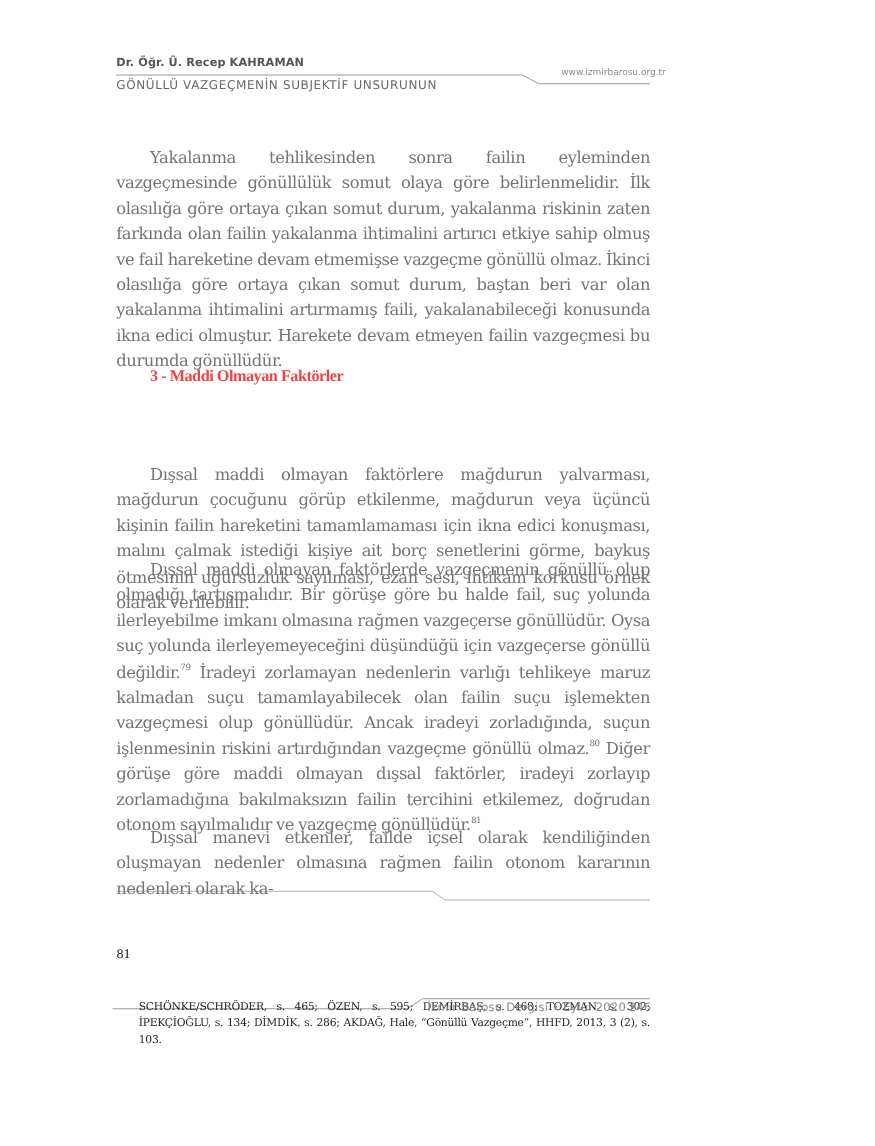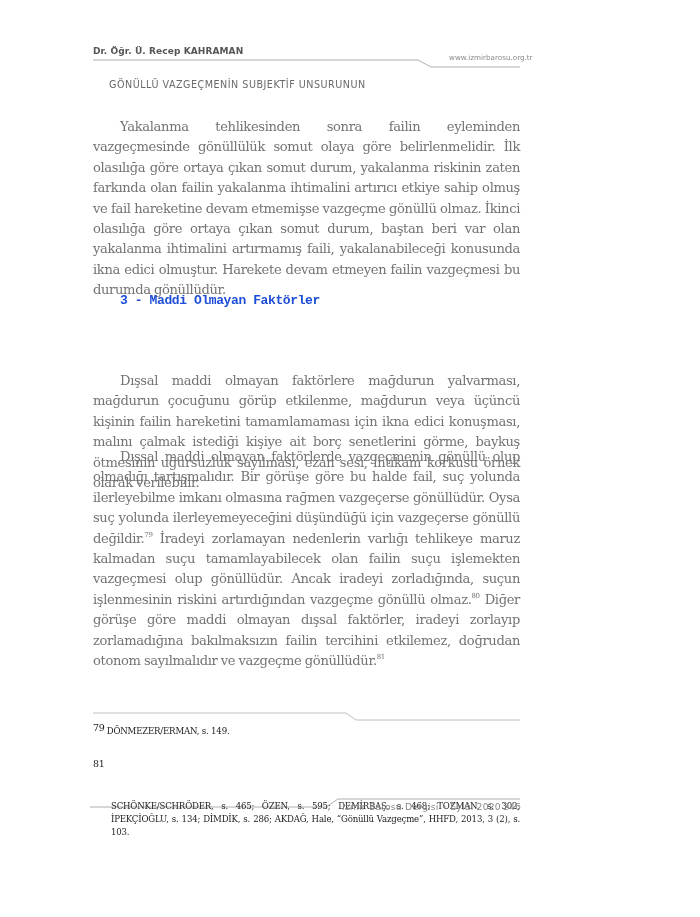--- a/index.html
+++ b/index.html
@@ -1,31 +1,31 @@
 <!DOCTYPE html>
 <html><head>
 <meta charset="utf-8">
 <style>
   html, body { margin: 0; padding: 0; background: #ffffff; }
   body { width: 700px; height: 917px; position: relative; overflow: hidden; }
   .page { position: absolute; left: 0; top: 0; width: 562px; height: 917px; background: #fff; }
 
   .hdr-author { position: absolute; left: 93px; top: 46px; font-family: "DejaVu Sans", sans-serif; font-weight: bold; font-size: 9px; color: #555; letter-spacing: 0.1px; }
-  .hdr-title { position: absolute; left: 109px; font-family: "DejaVu Sans", sans-serif; font-size: 9.6px; color: #6a6a6a; letter-spacing: 0.5px; white-space: nowrap; margin-top: 16px; }
+  .hdr-title { position: absolute; left: 93px; font-family: "DejaVu Sans", sans-serif; font-size: 9.6px; color: #6a6a6a; letter-spacing: 0.5px; white-space: nowrap; }
   .hdr-title.l1 { top: 63px; }
   .hdr-title.l2 { top: 76px; }
   .hdr-url { position: absolute; left: 433px; top: 53px; font-family: "DejaVu Sans", sans-serif; font-size: 7.2px; color: #8a8a8a; margin-left: 16px; }
 
   svg.rule { position: absolute; left: 0; top: 0; width: 700px; height: 917px; pointer-events: none; }
 
   .body-text { position: absolute; left: 93px; width: 427px; font-family: "DejaVu Serif", serif; font-size: 13.1px; line-height: 20.4px; color: #737373; text-align: justify; letter-spacing: -0.35px; word-spacing: -0.5px; }
   .body-text p { margin: 0; text-indent: 27px; }
   .body-text sup { font-size: 7px; vertical-align: 6px; line-height: 0; }
 
-  .heading { position: absolute; left: 120px; top: 293px; font-family: Liberation Mono, monospace; font-weight: bold; font-size: 13px; color: #1d4ed8; letter-spacing: -0.4px; }
+  .heading { position: absolute; left: 120px; top: 293px; font-family: Liberation Serif, serif; font-weight: bold; font-size: 13px; color: #ef4444; letter-spacing: -0.4px; }
 
   .fn { position: absolute; left: 93px; width: 427px; font-family: "DejaVu Serif", serif; font-size: 8.6px; line-height: 13px; color: #222; letter-spacing: -0.2px; text-align: justify; }
   .fn .num { font-size: 9.5px; position: relative; top: -3px; margin-right: 2px; }
   .fn.f81 { padding-left: 0; }
   .fn.f81 .num { position: absolute; left: 0; top: -3px; }
   .fn.f81 .txt { display: block; margin-left: 18px; margin-top: 40px; }
 
   .ftr { position: absolute; top: 801px; font-family: "DejaVu Sans", sans-serif; font-size: 9.2px; color: #888; white-space: nowrap; letter-spacing: 0.2px; }
   .ftr.journal { left: 342px; }
   .ftr.page-num { left: 503px; }
@@ -52,24 +52,24 @@
   <div class="heading">3 - Maddi Olmayan Faktörler</div>
 
   <div class="body-text" style="top:330px;margin-top:41px;">
     <p>Dışsal maddi olmayan faktörlere mağdurun yalvarması, mağdurun çocuğunu görüp etkilenme, mağdurun veya üçüncü kişinin failin hareketini tamamlamaması için ikna edici konuşması, malını çalmak istediği kişiye ait borç senetlerini görme, baykuş ötmesinin uğursuzluk sayılması, ezan sesi, intikam korkusu örnek olarak verilebilir.</p>
   </div>
 
   <div class="body-text" style="top:447px;">
     <p><span>Dışsal maddi olmayan faktörlerde vazgeçmenin gönüllü olup olmadığı tartışmalıdır. Bir görüşe göre bu halde fail, suç yolunda ilerleyebilme imkanı olmasına rağmen vazgeçerse gönüllüdür. Oysa suç yolunda ilerleyemeyeceğini düşündüğü için vazgeçerse gönüllü değildir.</span><sup>79</sup><span> İradeyi zorlamayan nedenlerin varlığı tehlikeye maruz kalmadan suçu tamamlayabilecek olan failin suçu işlemekten vazgeçmesi olup gönüllüdür. Ancak iradeyi zorladığında, suçun işlenmesinin riskini artırdığından vazgeçme gönüllü olmaz.</span><sup>80</sup><span> Diğer görüşe göre maddi olmayan dışsal faktörler, iradeyi zorlayıp zorlamadığına bakılmaksızın failin tercihini etkilemez, doğrudan otonom sayılmalıdır ve vazgeçme gönüllüdür.</span><sup>81</sup></p>
   </div>
 
+  <div class="body-text" style="top:661px;">
+    <p>Dışsal manevi etkenler, failde içsel olarak kendiliğinden oluşmayan nedenler olmasına rağmen failin otonom kararının nedenleri olarak ka-</p>
+  </div>
 
-  <div class="fn" style="top:724px;">
-    <span class="num">79</span><span>DÖNMEZER/ERMAN, s. 149.</span>
-  </div>
   <div class="fn f81" style="top:760px;">
     <span class="num">81</span>
       <span class="txt">SCHÖNKE/SCHRÖDER, s. 465; ÖZEN, s. 595; DEMİRBAŞ, s. 468; TOZMAN, s. 302; İPEKÇİOĞLU, s. 134; DİMDİK, s. 286; AKDAĞ, Hale, “Gönüllü Vazgeçme”, HHFD, 2013, 3 (2), s. 103.</span>
   </div>
 
   <div class="ftr journal">İzmir Barosu Dergisi • Eylül 2020 •</div>
   <div class="ftr page-num">246</div>
 
 </div>
 

